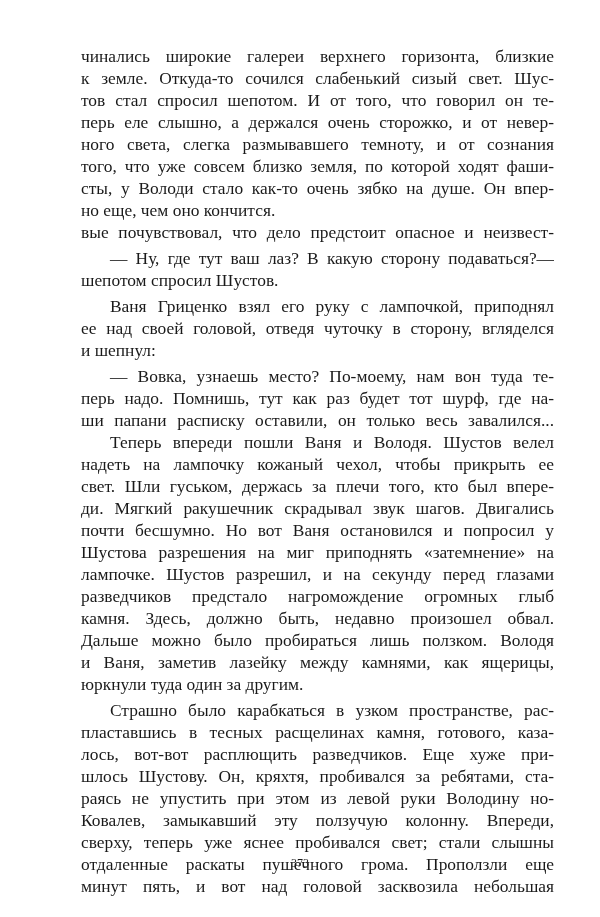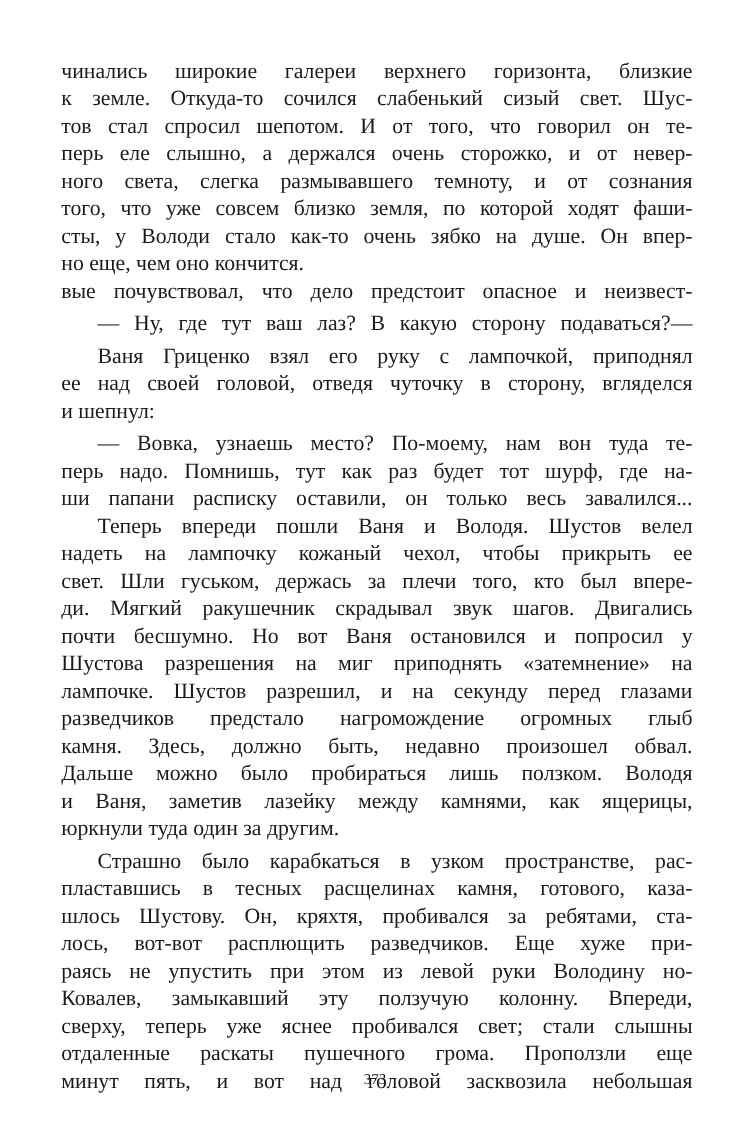--- a/index.html
+++ b/index.html
@@ -3,21 +3,21 @@
 <meta charset="utf-8">
 <style>
   html, body { margin: 0; padding: 0; background: #ffffff; }
   body { width: 600px; height: 917px; position: relative; overflow: hidden; }
   .page {
     position: absolute; left: 49px; top: 45px; width: 505px;
     font-family: "Liberation Serif", "DejaVu Serif", serif;
     font-size: 17.4px; line-height: 22px; color: #1a1a1a;
     text-align: justify; text-align-last: left;
   }
-  .line { display: block; white-space: nowrap; text-align: justify; text-align-last: justify; height: 22px; }
+  .line { display: block; white-space: nowrap; text-align: justify; text-align-last: justify; height: 22px; margin-left: 32px; }
   .line.last { text-align-last: left; }
   .line.indent { padding-left: 29px; }
   .para-gap { height: 4px; }
   .page-number {
     position: absolute; left: 0; width: 600px; top: 856px; text-align: center;
     font-family: "Liberation Serif", "DejaVu Serif", serif; font-size: 12px; color: #1a1a1a;
   }
 </style>
 </head>
 <body>
@@ -30,20 +30,21 @@
     <span class="line">перь еле слышно, а держался очень сторожко, и от невер-</span>
     <span class="line">ного света, слегка размывавшего темноту, и от сознания</span>
     <span class="line">того, что уже совсем близко земля, по которой ходят фаши-</span>
     <span class="line">сты, у Володи стало как-то очень зябко на душе. Он впер-</span>
     <span class="line last">но еще, чем оно кончится.</span>
     <span class="line">вые почувствовал, что дело предстоит опасное и неизвест-</span>
   </div>
   <div class="para-gap"></div>
   <div>
     <span class="line indent">— Ну, где тут ваш лаз? В какую сторону подаваться?—</span>
+    <span class="line last">шепотом спросил Шустов.</span>
   </div>
   <div class="para-gap"></div>
   <div>
     <span class="line indent">Ваня Гриценко взял его руку с лампочкой, приподнял</span>
     <span class="line">ее над своей головой, отведя чуточку в сторону, вгляделся</span>
     <span class="line last">и шепнул:</span>
   </div>
   <div class="para-gap"></div>
   <div>
     <span class="line indent">— Вовка, узнаешь место? По-моему, нам вон туда те-</span>
@@ -61,22 +62,22 @@
     <span class="line">разведчиков предстало нагромождение огромных глыб</span>
     <span class="line">камня. Здесь, должно быть, недавно произошел обвал.</span>
     <span class="line">Дальше можно было пробираться лишь ползком. Володя</span>
     <span class="line">и Ваня, заметив лазейку между камнями, как ящерицы,</span>
     <span class="line last">юркнули туда один за другим.</span>
   </div>
   <div class="para-gap"></div>
   <div>
     <span class="line indent">Страшно было карабкаться в узком пространстве, рас-</span>
     <span class="line">пластавшись в тесных расщелинах камня, готового, каза-</span>
+    <span class="line">лось, вот-вот расплющить разведчиков. Еще хуже при-</span>
     <span class="line">шлось Шустову. Он, кряхтя, пробивался за ребятами, ста-</span>
-    <span class="line">лось, вот-вот расплющить разведчиков. Еще хуже при-</span>
     <span class="line">раясь не упустить при этом из левой руки Володину но-</span>
     <span class="line">Ковалев, замыкавший эту ползучую колонну. Впереди,</span>
     <span class="line">сверху, теперь уже яснее пробивался свет; стали слышны</span>
     <span class="line">отдаленные раскаты пушечного грома. Проползли еще</span>
     <span class="line">минут пять, и вот над головой засквозила небольшая</span>
 
   </div>
 </div>
 
 <div class="page-number">373</div>

